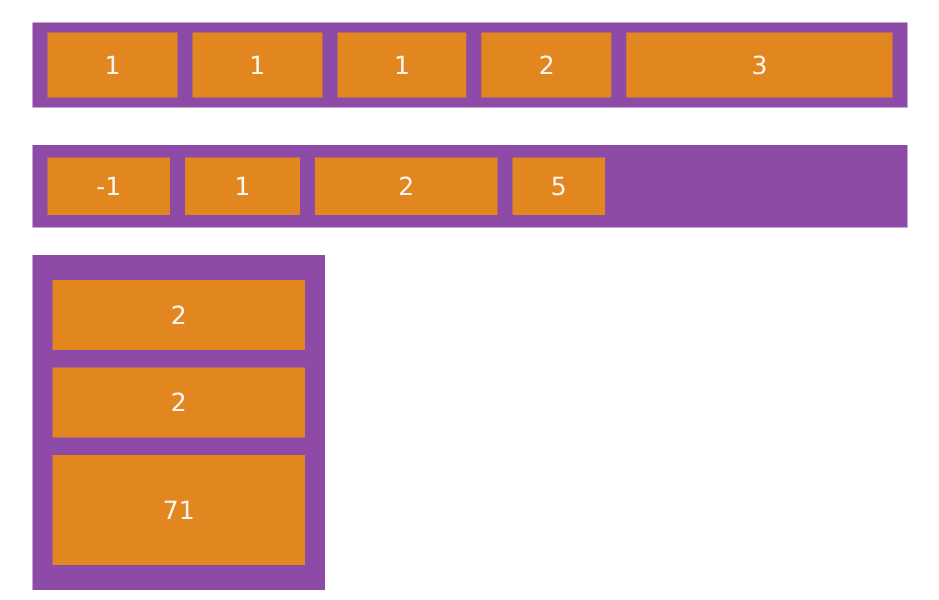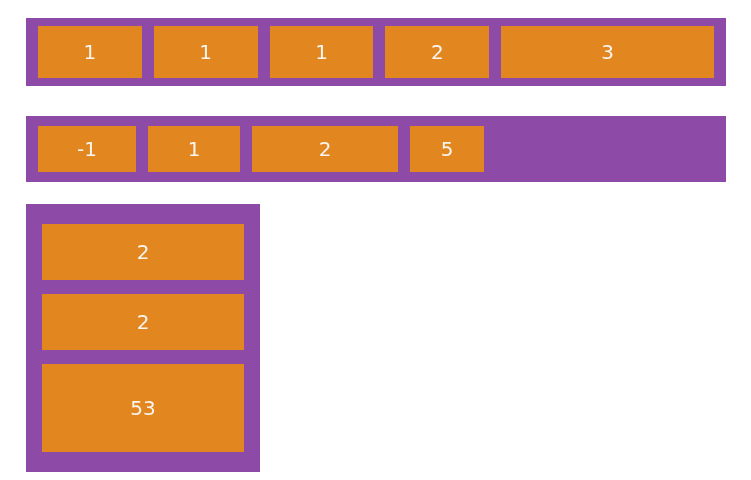--- a/index.html
+++ b/index.html
@@ -87,14 +87,14 @@
 <div class="flex-container" id="row-basis">
   <div class="flex-item" style="width:98px;">-1</div>
   <div class="flex-item" style="width:92px;">1</div>
   <div class="flex-item" style="width:146px;">2</div>
   <div class="flex-item" style="width:74px;">5</div>
 </div>
 
 <div class="flex-container" id="column-grow">
   <div class="flex-item" style="height:56px;">2</div>
   <div class="flex-item" style="height:56px;">2</div>
-  <div class="flex-item" style="height:88px;">53</div>
+  <div class="flex-item" style="height:88px;">71</div>
 </div>
 
 </body></html>

